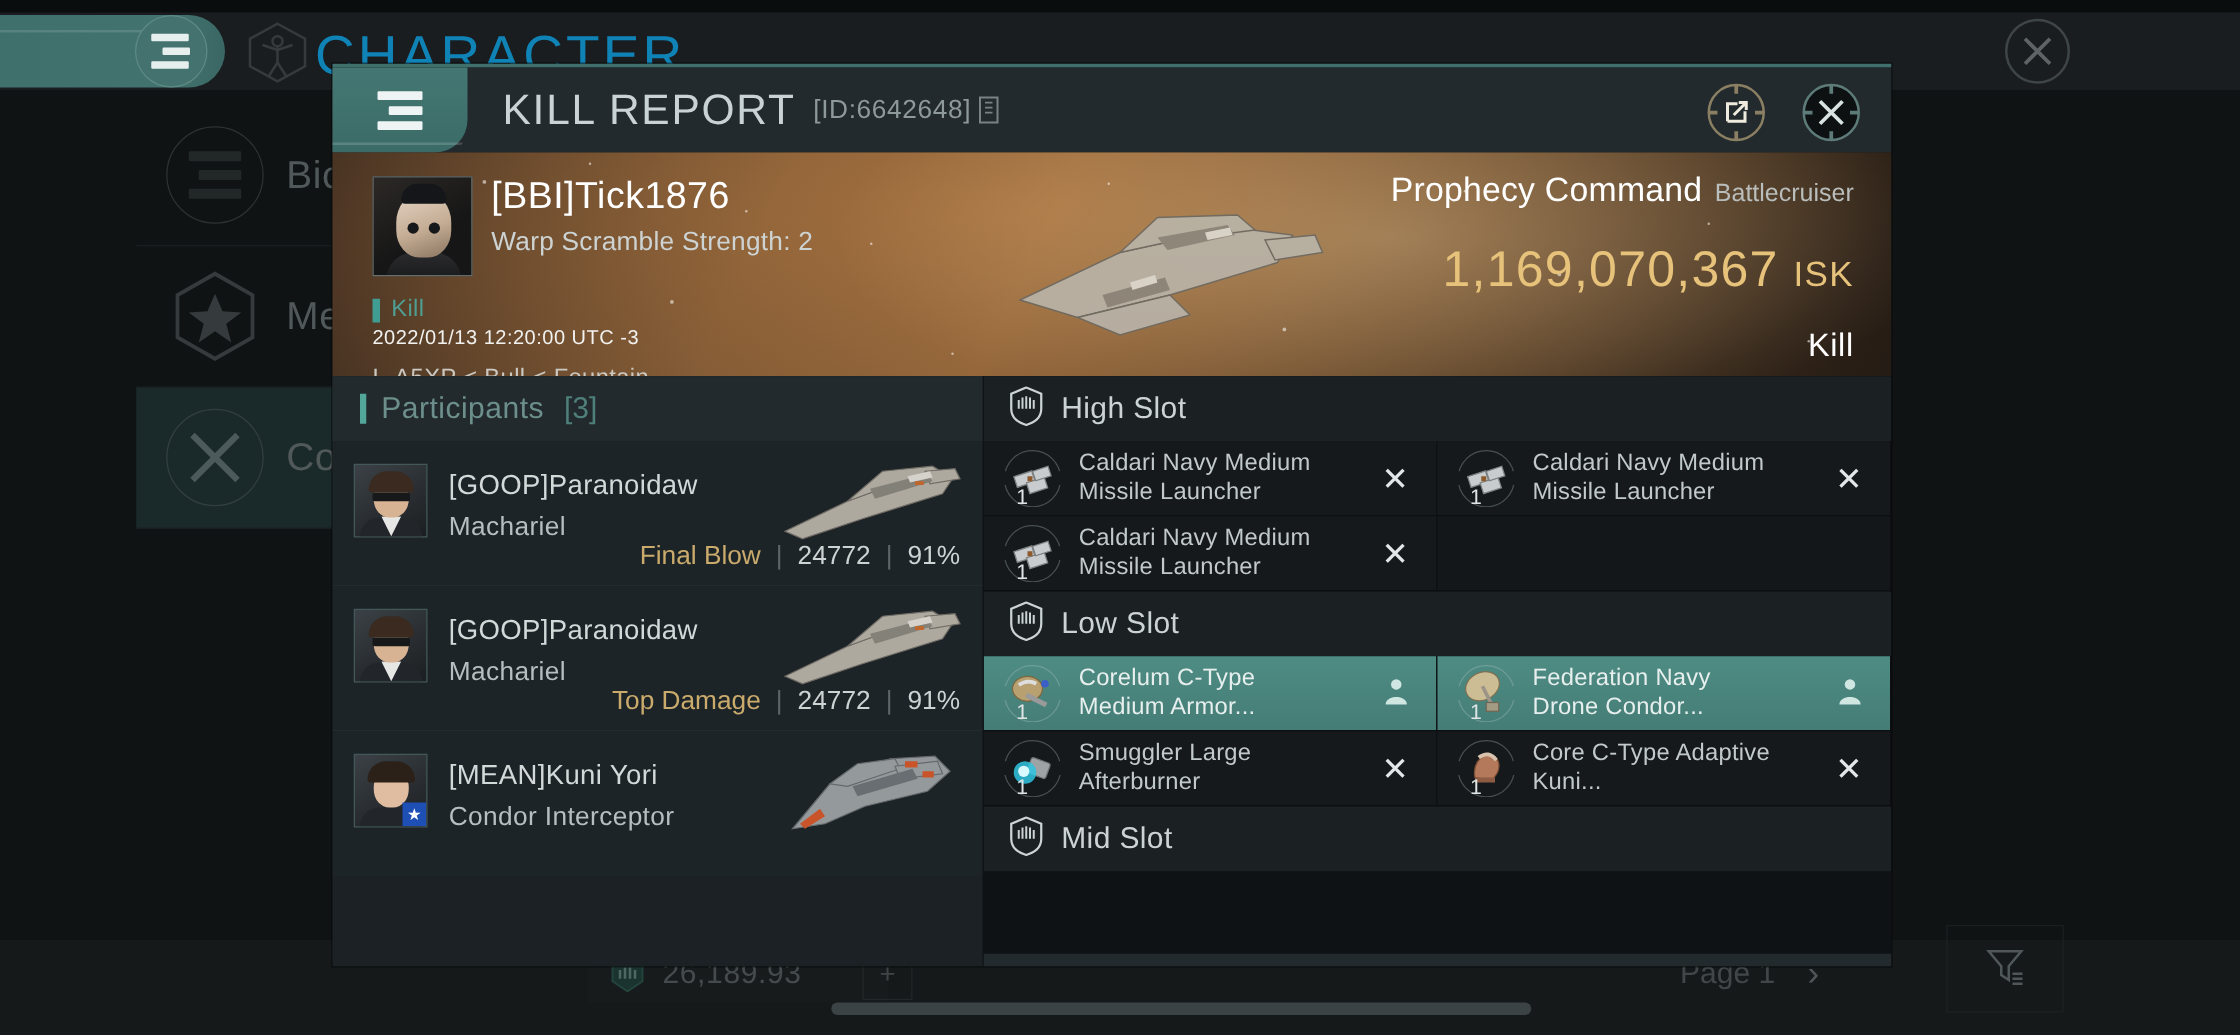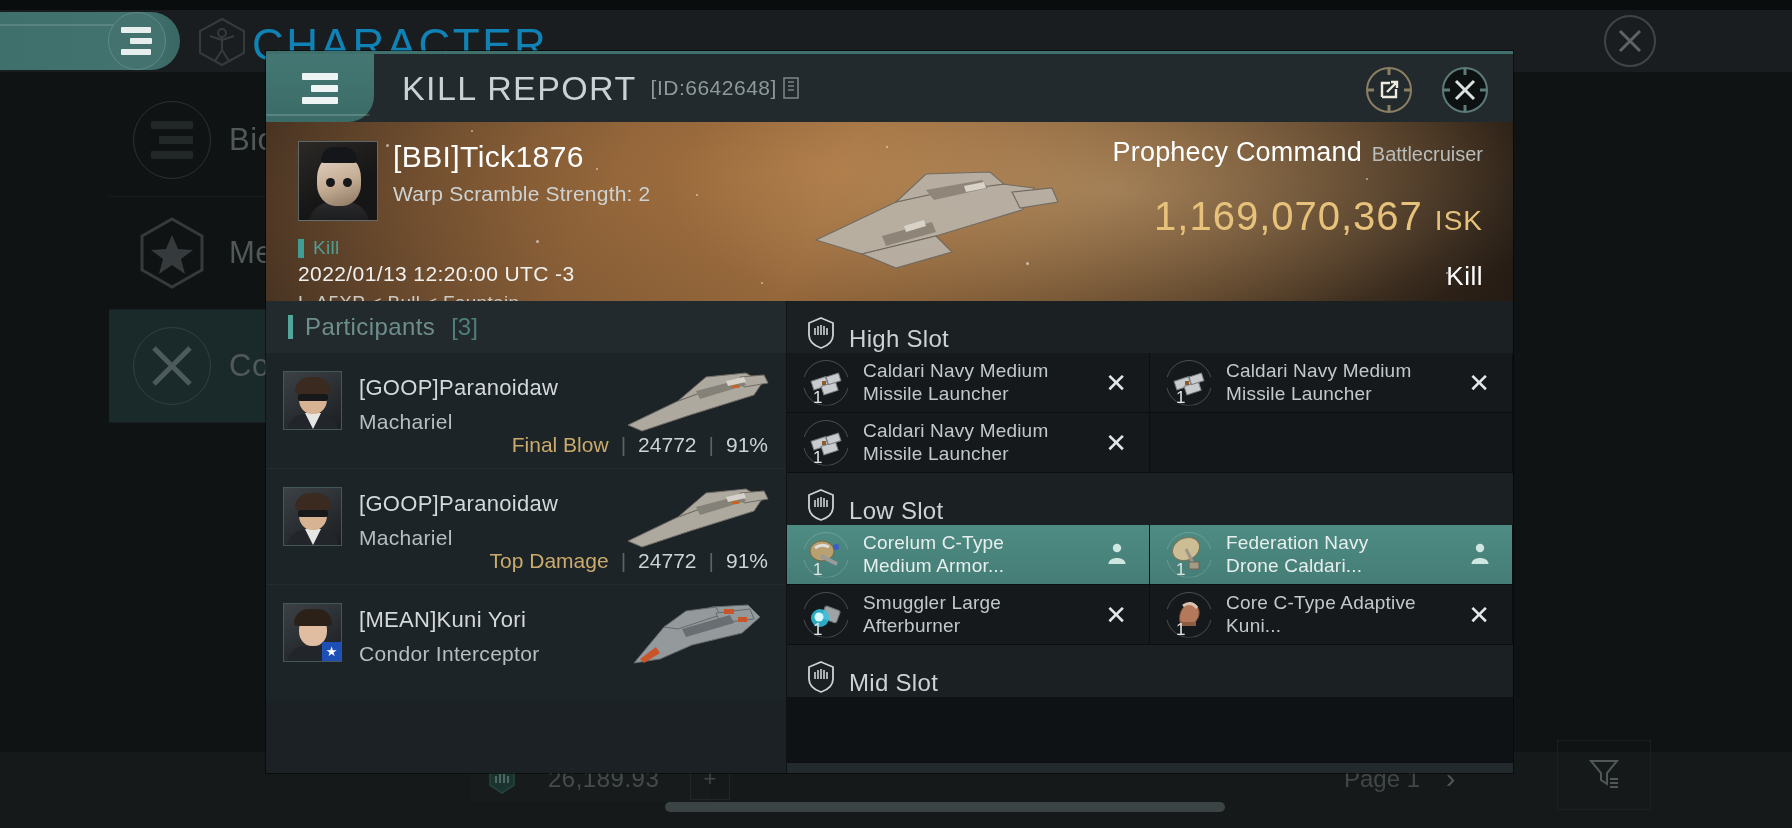--- a/index.html
+++ b/index.html
@@ -76,21 +76,21 @@
   .bg-ham-sm { display:flex; flex-direction:column; gap:7px; align-items:flex-start;}
   .bg-ham-sm i{ display:block; height:8px; background:#3e4547; border-radius:1px;}
   .bg-ham-sm i:nth-child(1){ width:42px;}
   .bg-ham-sm i:nth-child(2){ width:34px; margin-left:8px;}
   .bg-ham-sm i:nth-child(3){ width:42px;}
 
   
   .bg-bottom { position:absolute; left:0; top:752px; width:1792px; height:76px; background:#15191a;}
   .bg-isk-box {
     position:absolute; left:470px; top:756px; width:240px; height:46px;
-    background:#191e1f; display:flex; align-items:center; gap:32px; padding-left:18px;
+    background:#191e1f; display:flex; align-items:center; gap:14px; padding-left:18px;
     opacity:.55;
   }
   .bg-isk-badge { width:28px; height:30px; }
   .bg-isk-val { font-size:24px; color:#6d7577; letter-spacing:.5px; }
   .bg-isk-plus {
     position:absolute; left:690px; top:758px; width:40px; height:42px;
     border:1px solid #2a3132; color:#5b6264; font-size:22px;
     display:flex; align-items:center; justify-content:center; opacity:.6;
   }
   .bg-page-box {
@@ -177,21 +177,21 @@
   .pbody{
     position:absolute; left:10px; top:60px; width:60px; height:22px;
     background:linear-gradient(180deg,#2b2b2e,#191a1c); border-radius:22px 22px 0 0;
   }
 
   .b-name { position:absolute; left:127px; top:18px; font-size:30px; color:#fff; letter-spacing:.4px;}
   .b-sub  { position:absolute; left:127px; top:60px; font-size:21px; color:#cdd3d2; letter-spacing:.2px;}
   .b-killrow { position:absolute; left:32px; top:115px; display:flex; align-items:center; gap:9px;}
   .b-killbar { width:6px; height:19px; background:#3f9d92;}
   .b-killtxt { font-size:19px; color:#4f9e93; letter-spacing:.3px;}
-  .b-date { position:absolute; left:32px; top:140px; font-size:21px; color:#f1f1ef; letter-spacing:.4px;}
+  .b-date { position:absolute; left:32px; top:140px; font-size:16px; color:#f1f1ef; letter-spacing:.4px;}
   .b-loc  { position:absolute; left:32px; top:170px; font-size:19px; color:#cbc8c2; letter-spacing:.3px;}
 
   .b-ship { position:absolute; right:30px; top:15px; text-align:right;}
   .b-shipname { font-size:27px; color:#fff; letter-spacing:.2px; display:inline; }
   .b-shipclass { font-size:20px; color:#b9bdbb; margin-left:10px; display:inline;}
   .b-dmg { margin-top:10px; font-size:21px; color:#d4d6d3; letter-spacing:.2px;}
   .b-dmg .v { color:#d9dbd6; margin-left:12px;}
   .b-isk { margin-top:26px; font-size:40px; color:#e7c27a; letter-spacing:1px;}
   .b-isk .unit { font-size:28px; margin-left:12px; color:#e7c27a;}
   .b-verdict { margin-top:22px; font-size:26px; color:#fff; letter-spacing:.5px;}
@@ -257,21 +257,21 @@
   .pstats {
     position:absolute; right:18px; bottom:11px; display:flex; align-items:center; gap:12px;
     font-size:21px; color:#cdd2d3;
   }
   .pstat-tag { color:#cbab6c; }
   .pstat-sep { color:#5c6466; }
   .pshipimg { position:absolute; right:16px; top:8px; width:150px; height:75px; opacity:.95;}
 
   
   .slot-head {
-    height:52px; display:flex; align-items:flex-end; gap:14px; padding-left:20px;
+    height:52px; display:flex; align-items:center; gap:14px; padding-left:20px;
     background:#1b2023;
   }
   .slot-title { font-size:24px; color:#ccd3d4; letter-spacing:.3px;}
   .slot-grid { display:flex; flex-wrap:wrap; }
   .slot-cell {
     width:50%; height:60px; position:relative; display:flex; align-items:center;
     background:#15191c; border-bottom:1px solid #0c0f11; border-right:1px solid #0c0f11;
   }
   .slot-cell.empty { background:#131719; }
   .slot-cell.sel { background:linear-gradient(180deg,#4e8c83 0%,#457d76 100%); }
@@ -721,21 +721,21 @@
         <div class="slot-cell sel">
           <span class="slot-ico">
             <span class="ring"></span>
             <svg width="46" height="46" viewBox="0 0 46 46">
               <ellipse cx="20" cy="17" rx="14" ry="11" transform="rotate(-25 20 17)" fill="#cdbd95" stroke="#7d7152" stroke-width="1"></ellipse>
               <path d="M20 17 L28 33" stroke="#9b9487" stroke-width="3"></path>
               <rect x="23" y="30" width="10" height="7" fill="#a49b85" stroke="#6f6755" stroke-width="1"></rect>
             </svg>
             <span class="slot-qty">1</span>
           </span>
-          <span class="slot-name">Federation Navy Drone Caldari...</span>
+          <span class="slot-name">Federation Navy Drone Condor...</span>
           <span class="slot-person">
             <svg width="24" height="24" viewBox="0 0 24 24">
               <circle cx="12" cy="7" r="4.2" fill="#cfe6e1"></circle>
               <path d="M3.5 23 C3.5 15 20.5 15 20.5 23 Z" fill="#cfe6e1"></path>
             </svg>
           </span>
         </div>
 
         <div class="slot-cell">
           <span class="slot-ico">

